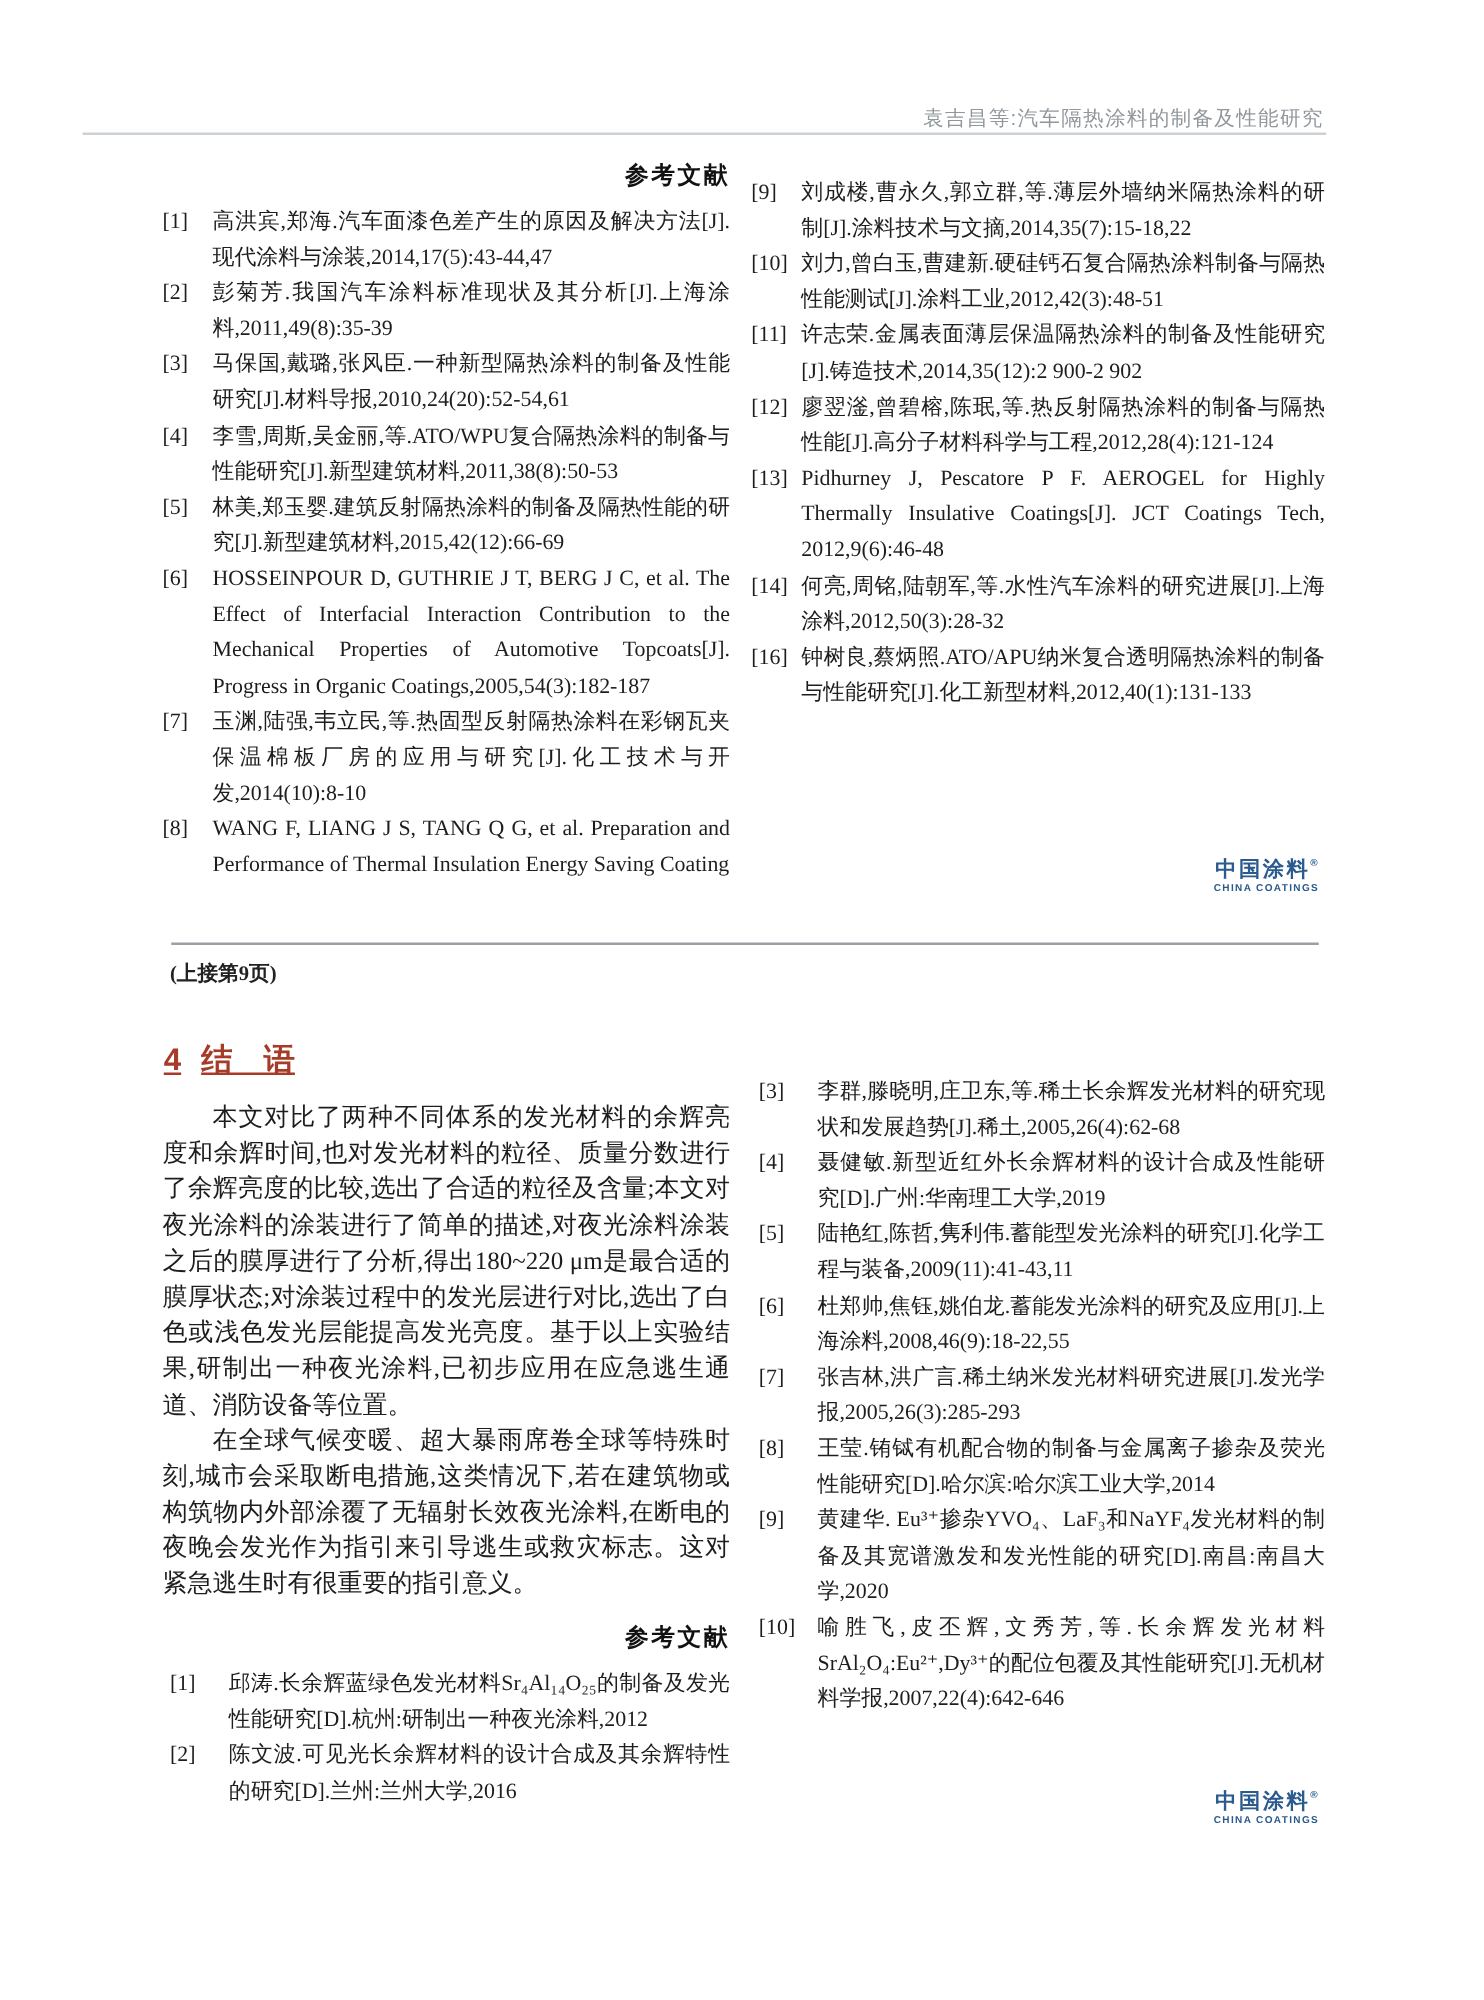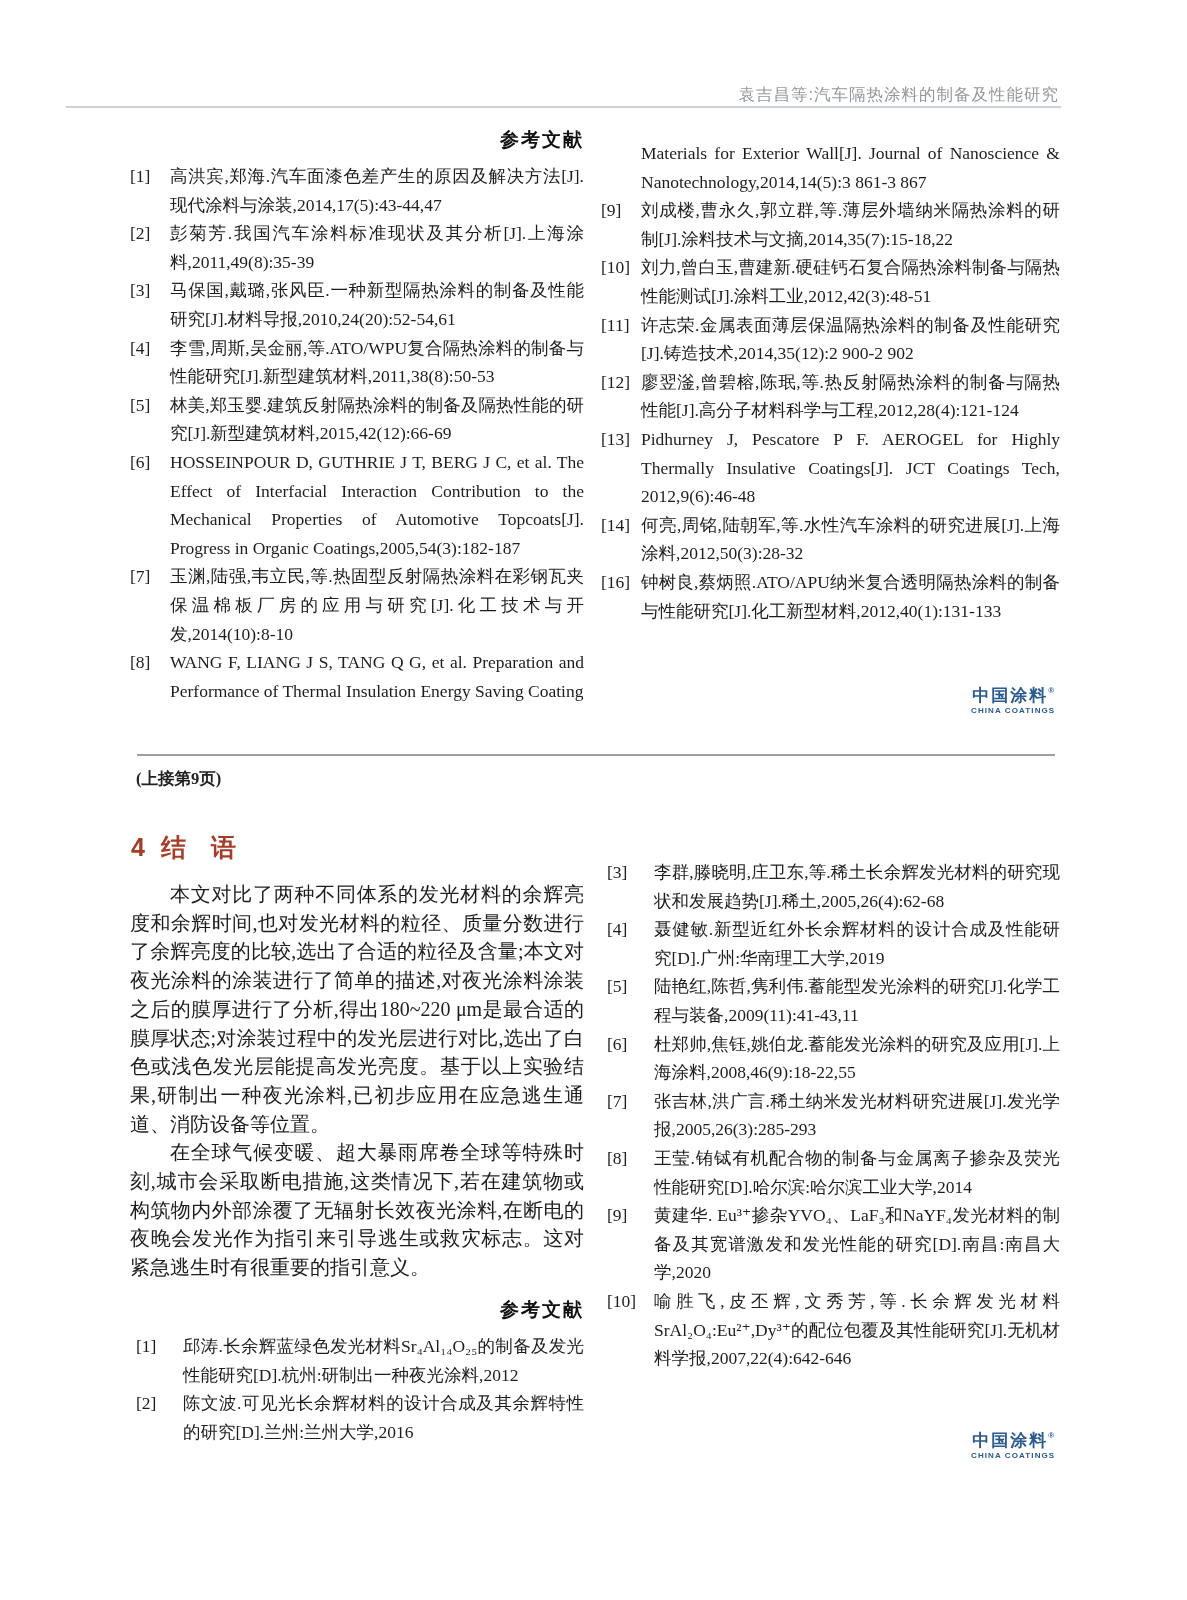--- a/index.html
+++ b/index.html
@@ -24,21 +24,21 @@
   .ref-list{list-style:none;margin:0;padding:0;}
   .ref-item{position:relative;font-size:17.5px;line-height:28.6px;text-align:justify;}
   .indent-a .ref-item{padding-left:40px;}
   .indent-a .ref-label{position:absolute;left:0;top:0;}
   .indent-b .ref-item{padding-left:53px;}
   .indent-b .ref-label{position:absolute;left:6px;top:0;}
   .ref-carry{padding-left:40px;font-size:17.5px;line-height:28.6px;text-align:justify;}
 
   
   .section-heading{position:absolute;left:131px;top:831px;margin:0;font-size:25px;font-weight:bold;
-        color:#a63b28;font-family:"Liberation Sans","DejaVu Sans",sans-serif;}
+        color:#a63b28;font-family:"Liberation Sans","DejaVu Sans",sans-serif;text-decoration:underline;}
   .sec-num{margin-right:16px;}
   .conclusion-body{position:absolute;left:130px;top:880px;width:454px;font-size:20px;
         line-height:28.7px;text-align:justify;}
   .conclusion-body p{margin:0;text-indent:2em;}
 
   
   .mid-rule{position:absolute;top:754px;left:137px;width:918px;height:2px;background:#9aa0a5;}
   .continued-note{position:absolute;left:136px;top:768px;font-size:16.5px;color:#222;font-weight:bold;}
 
   
@@ -107,21 +107,20 @@
         </li>
 
         <li class="ref-item">
           <span class="ref-label">[8]</span>
           <span class="ref-text">WANG F, LIANG J S, TANG Q G, et al. Preparation and Performance of Thermal Insulation Energy Saving Coating</span>
         </li>
       </ol>
   </section>
 
   <section class="col col-top-right">
-    <div class="ref-carry">Materials for Exterior Wall[J]. Journal of Nanoscience &amp; Nanotechnology,2014,14(5):3 861-3 867</div>
     <ol class="ref-list indent-a">
 
         <li class="ref-item">
           <span class="ref-label">[9]</span>
           <span class="ref-text">刘成楼,曹永久,郭立群,等.薄层外墙纳米隔热涂料的研制[J].涂料技术与文摘,2014,35(7):15-18,22</span>
         </li>
 
         <li class="ref-item">
           <span class="ref-label">[10]</span>
           <span class="ref-text">刘力,曾白玉,曹建新.硬硅钙石复合隔热涂料制备与隔热性能测试[J].涂料工业,2012,42(3):48-51</span>

